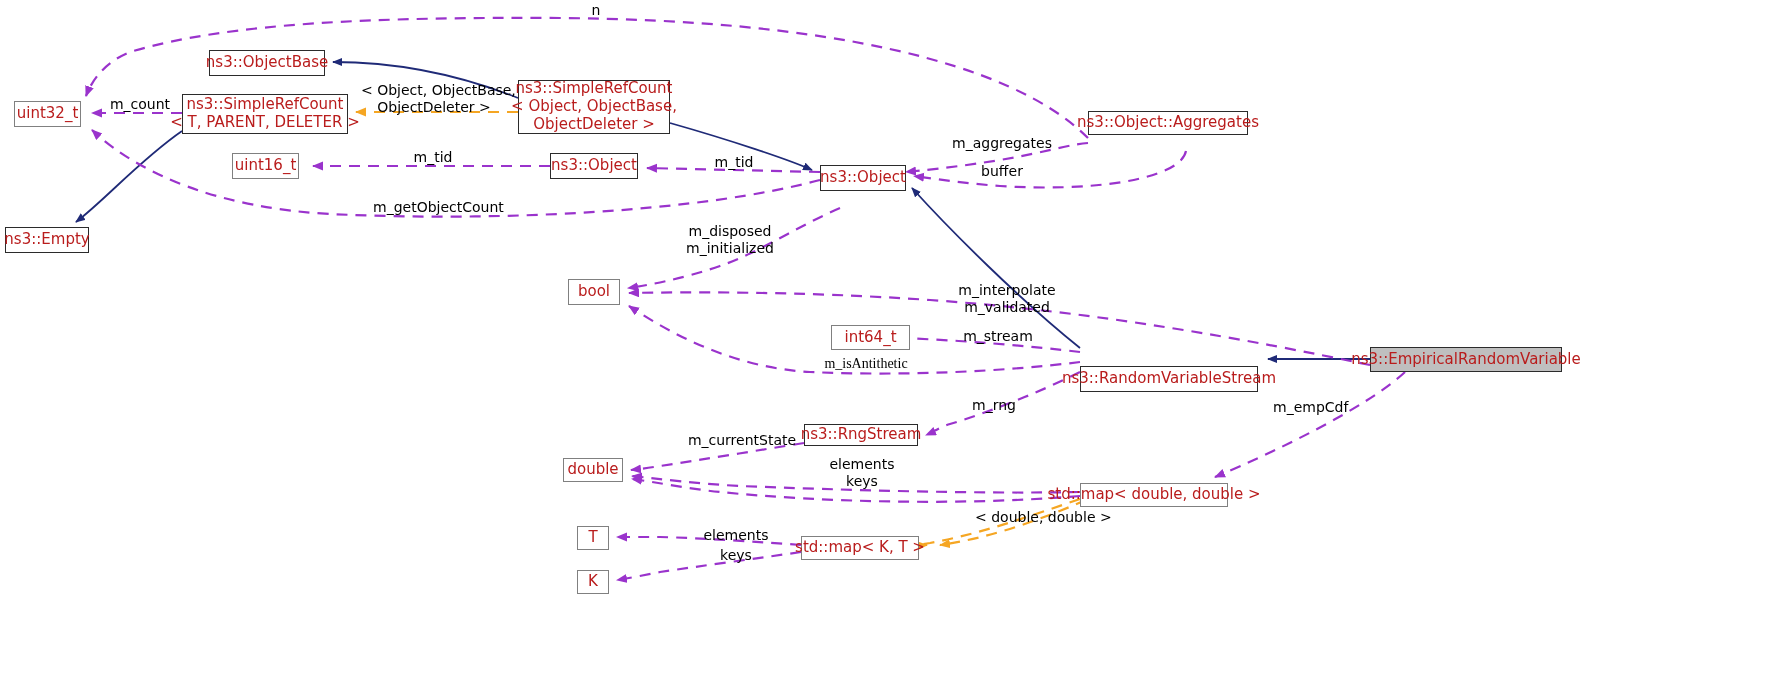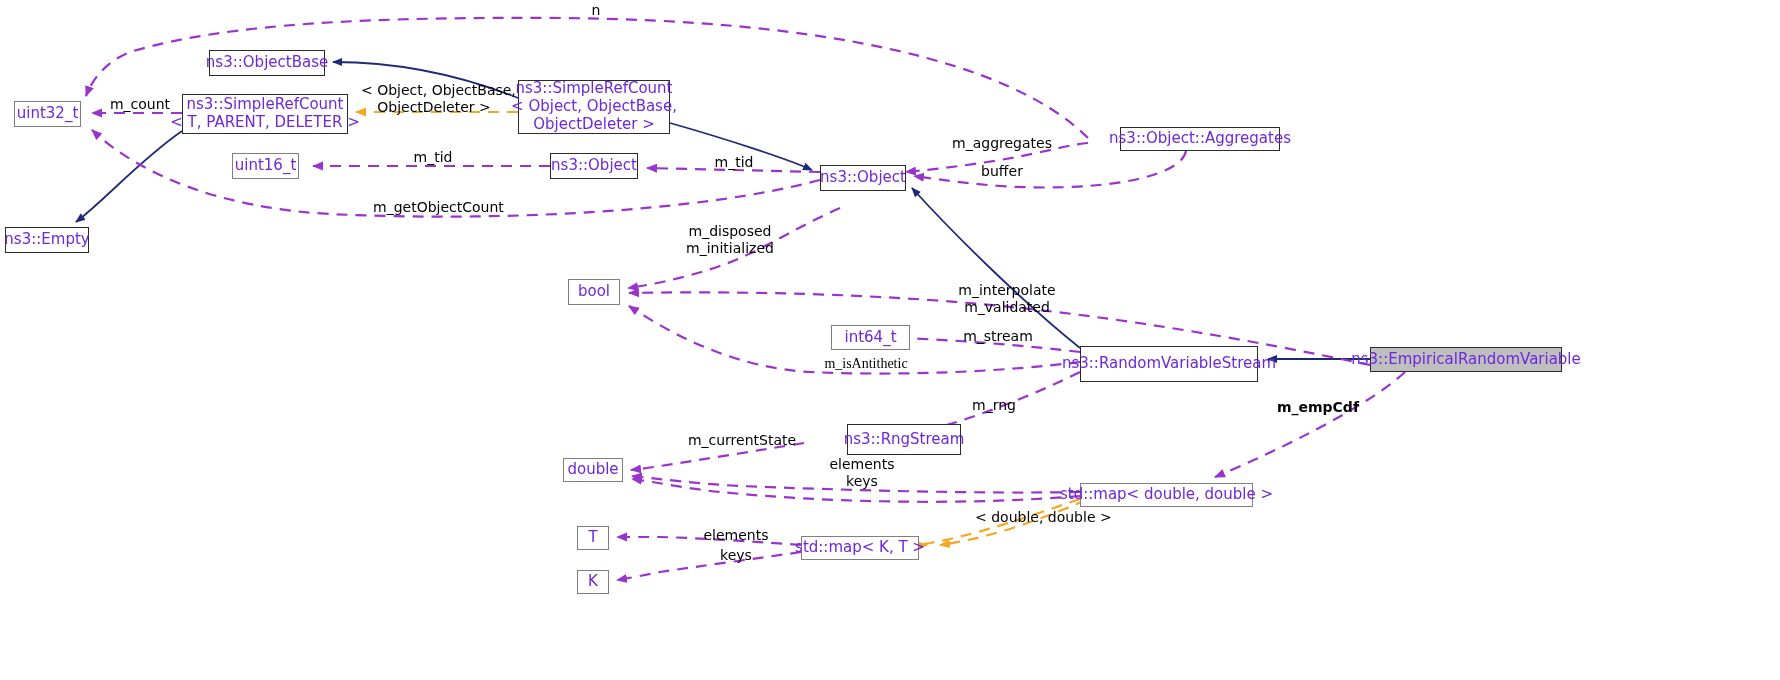--- a/index.html
+++ b/index.html
@@ -25,21 +25,21 @@
   }
   .node {
     position: absolute;
     box-sizing: border-box;
     display: flex;
     align-items: center;
     justify-content: center;
     text-align: center;
     background: #ffffff;
     border: 1px solid #808080;
-    color: #6d28d9;
+    color: #b91c1c;
     font-size: 15px;
     line-height: 1.18;
     white-space: pre;
     padding: 0 6px;
   }
   .node.strong {
     border: 1.6px solid #2b2b2b;
   }
   .node.current {
     background: #bfbfbf;
@@ -113,49 +113,49 @@
   <div class="node strong" style="left: 5px; top: 227px; width: 84px; height: 26px;">ns3::Empty</div>
   <div class="node strong" style="left: 209px; top: 50px; width: 116px; height: 26px;">ns3::ObjectBase</div>
   <div class="node strong" style="left: 182px; top: 94px; width: 166px; height: 40px;">ns3::SimpleRefCount
 &lt; T, PARENT, DELETER &gt;</div>
   <div class="node" style="left: 232px; top: 153px; width: 67px; height: 26px;">uint16_t</div>
   <div class="node strong" style="left: 518px; top: 80px; width: 152px; height: 54px;">ns3::SimpleRefCount
 &lt; Object, ObjectBase,
 ObjectDeleter &gt;</div>
   <div class="node strong" style="left: 550px; top: 153px; width: 88px; height: 26px;">ns3::Object</div>
   <div class="node strong" style="left: 820px; top: 165px; width: 86px; height: 26px;">ns3::Object</div>
-  <div class="node strong" style="left: 1088px; top: 127px; width: 160px; height: 24px; margin-left: 32px;">ns3::Object::Aggregates</div>
+  <div class="node strong" style="left: 1088px; top: 111px; width: 160px; height: 24px;">ns3::Object::Aggregates</div>
   <div class="node" style="left: 568px; top: 279px; width: 52px; height: 26px;">bool</div>
   <div class="node" style="left: 831px; top: 325px; width: 79px; height: 25px;">int64_t</div>
-  <div class="node strong" style="left: 1080px; top: 346px; width: 178px; height: 36px;">ns3::RandomVariableStream</div>
+  <div class="node strong" style="left: 1080px; top: 366px; width: 178px; height: 26px;">ns3::RandomVariableStream</div>
   <div class="node current" style="left: 1370px; top: 347px; width: 192px; height: 25px;">ns3::EmpiricalRandomVariable</div>
-  <div class="node strong" style="left: 847px; top: 424px; width: 114px; height: 31px;">ns3::RngStream</div>
+  <div class="node strong" style="left: 804px; top: 424px; width: 114px; height: 22px;">ns3::RngStream</div>
   <div class="node" style="left: 563px; top: 458px; width: 60px; height: 24px;">double</div>
-  <div class="node" style="left: 1080px; top: 483px; width: 173px; height: 24px;">std::map&lt; double, double &gt;</div>
+  <div class="node" style="left: 1080px; top: 483px; width: 148px; height: 24px;">std::map&lt; double, double &gt;</div>
   <div class="node" style="left: 577px; top: 526px; width: 32px; height: 24px;">T</div>
   <div class="node" style="left: 577px; top: 570px; width: 32px; height: 24px;">K</div>
   <div class="node" style="left: 801px; top: 536px; width: 118px; height: 24px;">std::map&lt; K, T &gt;</div>
 
   <div class="edge-label" style="left: 584px; top: 2px; width: 24px; text-align: center;">n</div>
   <div class="edge-label" style="left: 102px; top: 96px; width: 76px; text-align: center;">m_count</div>
   <div class="edge-label" style="left: 361px; top: 82px; width: 146px; text-align: center;">&lt; Object, ObjectBase,
 ObjectDeleter &gt;</div>
   <div class="edge-label" style="left: 406px; top: 149px; width: 54px; text-align: center;">m_tid</div>
   <div class="edge-label" style="left: 707px; top: 154px; width: 54px; text-align: center;">m_tid</div>
   <div class="edge-label" style="left: 373px; top: 199px; width: 130px; text-align: center;">m_getObjectCount</div>
   <div class="edge-label" style="left: 950px; top: 135px; width: 104px; text-align: center;">m_aggregates</div>
   <div class="edge-label" style="left: 974px; top: 163px; width: 56px; text-align: center;">buffer</div>
   <div class="edge-label" style="left: 677px; top: 223px; width: 106px; text-align: center;">m_disposed
 m_initialized</div>
   <div class="edge-label" style="left: 951px; top: 282px; width: 112px; text-align: center;">m_interpolate
 m_validated</div>
   <div class="edge-label" style="left: 957px; top: 328px; width: 82px; text-align: center;">m_stream</div>
   <div class="edge-label" style="left: 810px; top: 356px; width: 112px; text-align: center; font-family: Liberation Serif, serif;">m_isAntithetic</div>
   <div class="edge-label" style="left: 972px; top: 397px; width: 58px; text-align: left;">m_rng</div>
-  <div class="edge-label" style="left: 1273px; top: 399px; width: 86px; text-align: right; font-weight: bold;">m_empCdf</div>
+  <div class="edge-label" style="left: 1273px; top: 399px; width: 86px; text-align: left;">m_empCdf</div>
   <div class="edge-label" style="left: 685px; top: 432px; width: 114px; text-align: center;">m_currentState</div>
   <div class="edge-label" style="left: 826px; top: 456px; width: 72px; text-align: center;">elements
 keys</div>
   <div class="edge-label" style="left: 975px; top: 509px; width: 124px; text-align: center;">&lt; double, double &gt;</div>
   <div class="edge-label" style="left: 700px; top: 527px; width: 72px; text-align: center;">elements</div>
   <div class="edge-label" style="left: 714px; top: 547px; width: 44px; text-align: center;">keys</div>
 
 </div>
 
 </body></html>

